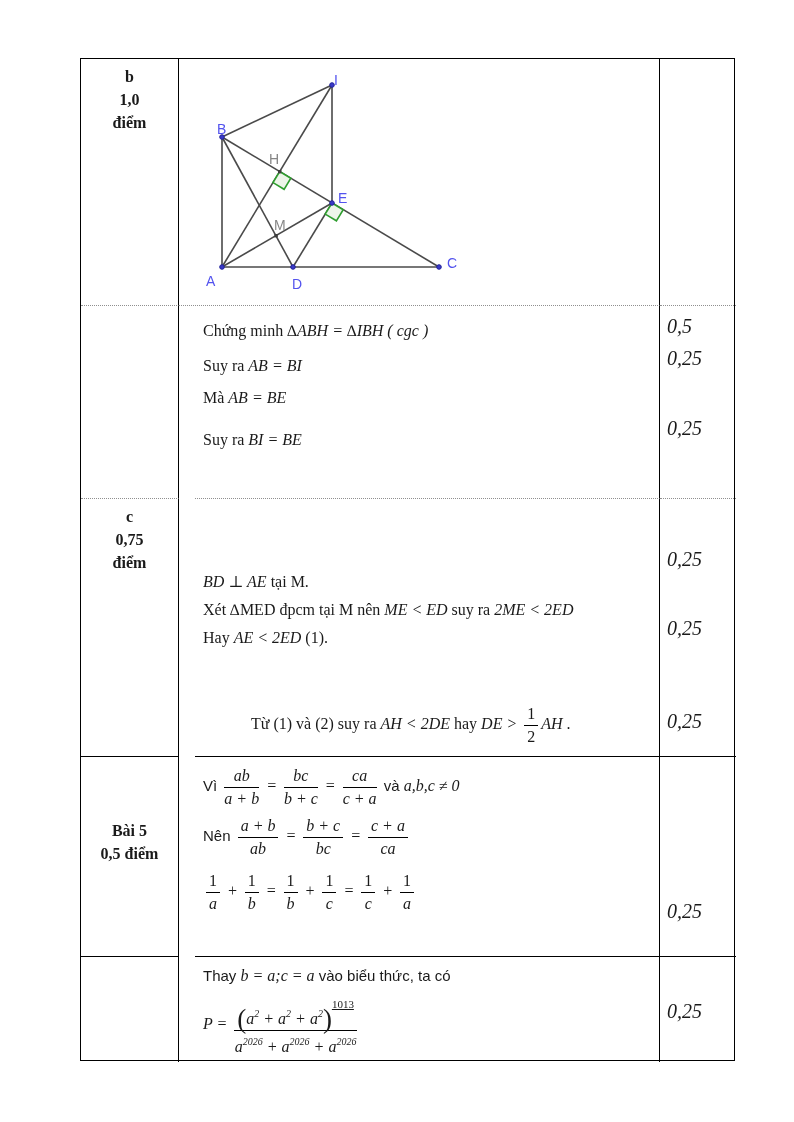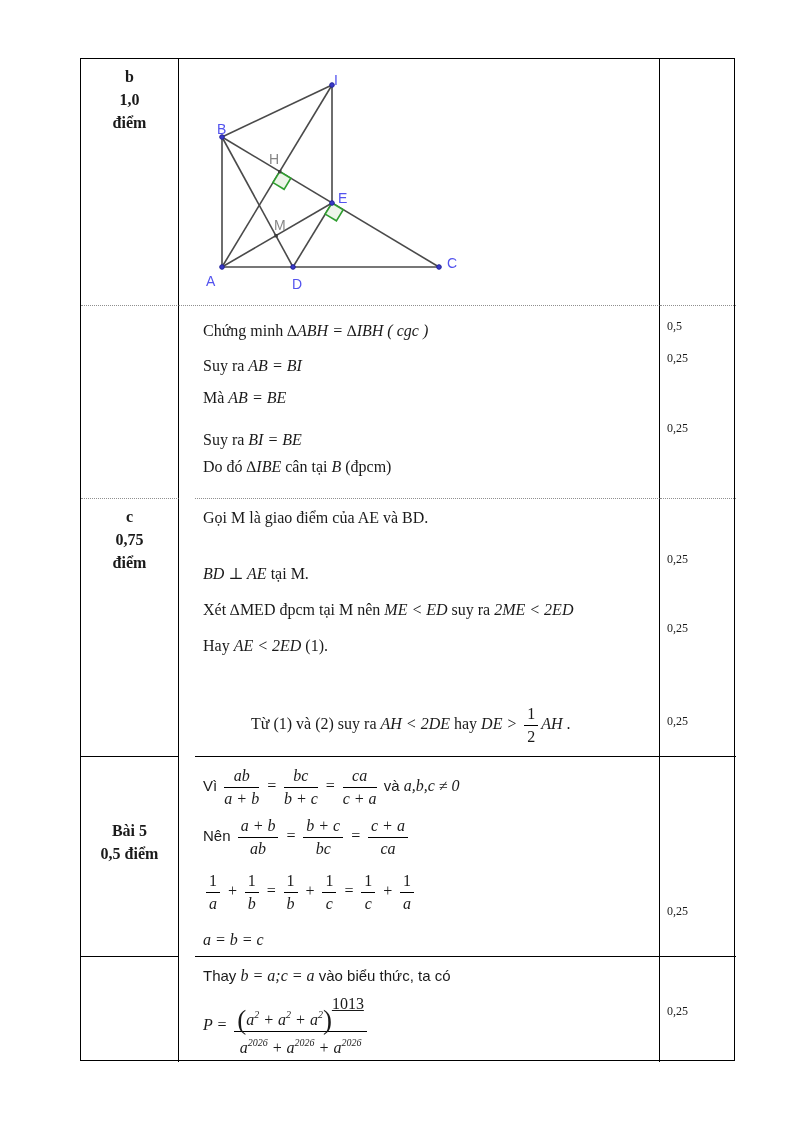--- a/index.html
+++ b/index.html
@@ -27,27 +27,27 @@
 
   .label-cell { text-align:center; padding-top:6px; font-weight:bold; font-size:16px; line-height:23px; }
   .label-mid  { padding-top:62px;font-family:Liberation Serif, serif; }
 
   .content-cell { font-size:16px;margin-left:16px; }
   .tline { position:absolute; left:8px; right:4px; line-height:21px; white-space:nowrap; }
   .seg-rm   { font-style:normal; font-family:"Liberation Serif","DejaVu Serif",serif; }
   .seg-it   { font-style:italic; font-family:"Liberation Serif","DejaVu Serif",serif; }
   .seg-sans { font-style:normal; font-family:"Liberation Sans","DejaVu Sans",sans-serif; font-size:15px; }
   .seg-sup  { font-style:italic; font-family:"Liberation Serif","DejaVu Serif",serif; font-size:10px; vertical-align:7px; letter-spacing:0; }
-  .seg-supb { font-style:normal; font-family:"Liberation Serif","DejaVu Serif",serif; font-size:16px; vertical-align:16px;text-decoration:underline; }
+  .seg-supb { font-style:normal; font-family:"Liberation Serif","DejaVu Serif",serif; font-size:11px; vertical-align:16px;text-decoration:underline; }
   .seg-bigp { font-style:normal; font-family:"Liberation Serif","DejaVu Serif",serif; font-size:27px; line-height:18px; vertical-align:-4px; font-weight:300; }
   .frac { display:inline-block; vertical-align:middle; text-align:center; margin:0 3px; line-height:18px; }
   .frac .num { display:block; border-bottom:1px solid #000; padding:0 3px 2px; }
   .frac .den { display:block; padding-top:2px; }
 
-  .points-cell { font-size:12px; }
+  .points-cell { font-size:20px;font-style:italic; }
   .pt { position:absolute; left:7px; line-height:20px; }
 
   
   .diagram-wrap { position:absolute; inset:0; }
   .diagram-wrap svg { position:absolute; left:0; top:0; }
   .vlabel { position:absolute; font-family:"Liberation Sans","DejaVu Sans",sans-serif; font-size:14px; }
   .vlabel.blue { color:#5353ee; }
   .vlabel.gray { color:#868686; }
 </style>
 </head>
@@ -103,55 +103,52 @@
       </div>
     </div>
     <div class="cell c3 rb-dot"></div>
 
     <div class="cell c1 rb-dot"></div>
     <div class="cell c2 rb-dot content-cell">
       <div class="tline" style="top:14px"><span class="seg-rm">Chứng minh </span><span class="seg-it">∆ABH = ∆IBH ( cgc )</span></div>
       <div class="tline" style="top:49px"><span class="seg-rm">Suy ra  </span><span class="seg-it">AB = BI</span></div>
       <div class="tline" style="top:81px"><span class="seg-rm">Mà  </span><span class="seg-it">AB = BE</span></div>
       <div class="tline" style="top:123px"><span class="seg-rm">Suy ra  </span><span class="seg-it">BI = BE</span></div>
-      <div class="tline" style="top:150px"><span class="seg-rm"> Do đó  </span><span class="seg-it">∆IBE</span><span class="seg-rm">  cân tại  </span><span class="seg-it">B</span><span class="seg-rm"> (đpcm)</span></div>
     </div>
     <div class="cell c3 rb-dot points-cell">
       <div class="pt" style="top:10px">0,5</div>
       <div class="pt" style="top:42px">0,25</div>
       <div class="pt" style="top:112px">0,25</div>
     </div>
 
     <div class="cell c1 rb-solid label-cell">
       <div>c</div>
       <div>0,75</div>
       <div>điểm</div>
     </div>
     <div class="cell c2 rb-solid content-cell">
-      <div class="tline" style="top:8px"><span class="seg-rm">Gọi M là giao điểm của AE và BD.</span></div>
-      <div class="tline" style="top:64px"><span class="seg-it">BD ⊥ AE</span><span class="seg-rm">  tại M.</span></div>
+      <div class="tline" style="top:72px"><span class="seg-it">BD ⊥ AE</span><span class="seg-rm">  tại M.</span></div>
       <div class="tline" style="top:100px"><span class="seg-rm">Xét ∆MED đpcm tại M nên  </span><span class="seg-it">ME &lt; ED</span><span class="seg-rm">  suy ra  </span><span class="seg-it">2ME &lt; 2ED</span></div>
-      <div class="tline" style="top:136px"><span class="seg-rm">Hay  </span><span class="seg-it">AE &lt; 2ED</span><span class="seg-rm"> (1).</span></div>
+      <div class="tline" style="top:128px"><span class="seg-rm">Hay  </span><span class="seg-it">AE &lt; 2ED</span><span class="seg-rm"> (1).</span></div>
       <div class="tline" style="top:206px;padding-left:48px"><span class="seg-rm">Từ (1) và (2) suy ra  </span><span class="seg-it">AH &lt; 2DE</span><span class="seg-rm"> hay  </span><span class="seg-it">DE &gt; </span><span class="frac"><span class="num"><span class="seg-rm">1</span></span><span class="den"><span class="seg-rm">2</span></span></span><span class="seg-it">AH</span><span class="seg-rm"> .</span></div>
     </div>
     <div class="cell c3 rb-solid points-cell">
       <div class="pt" style="top:50px">0,25</div>
       <div class="pt" style="top:119px">0,25</div>
       <div class="pt" style="top:212px">0,25</div>
     </div>
 
     <div class="cell c1 rb-solid label-cell label-mid">
       <div>Bài 5</div>
       <div>0,5 điểm</div>
     </div>
     <div class="cell c2 rb-solid content-cell">
       <div class="tline" style="top:10px"><span class="seg-sans">Vì </span><span class="frac"><span class="num"><span class="seg-it">ab</span></span><span class="den"><span class="seg-it">a + b</span></span></span><span class="seg-it"> = </span><span class="frac"><span class="num"><span class="seg-it">bc</span></span><span class="den"><span class="seg-it">b + c</span></span></span><span class="seg-it"> = </span><span class="frac"><span class="num"><span class="seg-it">ca</span></span><span class="den"><span class="seg-it">c + a</span></span></span><span class="seg-sans"> và </span><span class="seg-it">a,b,c ≠ 0</span></div>
       <div class="tline" style="top:60px"><span class="seg-sans">Nên </span><span class="frac"><span class="num"><span class="seg-it">a + b</span></span><span class="den"><span class="seg-it">ab</span></span></span><span class="seg-it"> = </span><span class="frac"><span class="num"><span class="seg-it">b + c</span></span><span class="den"><span class="seg-it">bc</span></span></span><span class="seg-it"> = </span><span class="frac"><span class="num"><span class="seg-it">c + a</span></span><span class="den"><span class="seg-it">ca</span></span></span></div>
       <div class="tline" style="top:115px"><span class="frac"><span class="num"><span class="seg-rm">1</span></span><span class="den"><span class="seg-it">a</span></span></span><span class="seg-it"> + </span><span class="frac"><span class="num"><span class="seg-rm">1</span></span><span class="den"><span class="seg-it">b</span></span></span><span class="seg-it"> = </span><span class="frac"><span class="num"><span class="seg-rm">1</span></span><span class="den"><span class="seg-it">b</span></span></span><span class="seg-it"> + </span><span class="frac"><span class="num"><span class="seg-rm">1</span></span><span class="den"><span class="seg-it">c</span></span></span><span class="seg-it"> = </span><span class="frac"><span class="num"><span class="seg-rm">1</span></span><span class="den"><span class="seg-it">c</span></span></span><span class="seg-it"> + </span><span class="frac"><span class="num"><span class="seg-rm">1</span></span><span class="den"><span class="seg-it">a</span></span></span></div>
-      <div class="tline" style="top:172px"><span class="seg-it">a = b = c</span></div>
     </div>
     <div class="cell c3 rb-solid points-cell">
       <div class="pt" style="top:144px">0,25</div>
     </div>
 
     <div class="cell c1"></div>
     <div class="cell c2 content-cell">
       <div class="tline" style="top:8px"><span class="seg-sans">Thay </span><span class="seg-it">b = a;c = a</span><span class="seg-sans">  vào biểu thức, ta có</span></div>
       <div class="tline" style="top:38px"><span class="seg-it">P = </span><span class="frac"><span class="num"><span class="seg-bigp">(</span><span class="seg-it">a</span><span class="seg-sup">2</span><span class="seg-it"> + </span><span class="seg-it">a</span><span class="seg-sup">2</span><span class="seg-it"> + </span><span class="seg-it">a</span><span class="seg-sup">2</span><span class="seg-bigp">)</span><span class="seg-supb">1013</span></span><span class="den"><span class="seg-it">a</span><span class="seg-sup">2026</span><span class="seg-it"> + </span><span class="seg-it">a</span><span class="seg-sup">2026</span><span class="seg-it"> + </span><span class="seg-it">a</span><span class="seg-sup">2026</span></span></span></div>
     </div>

